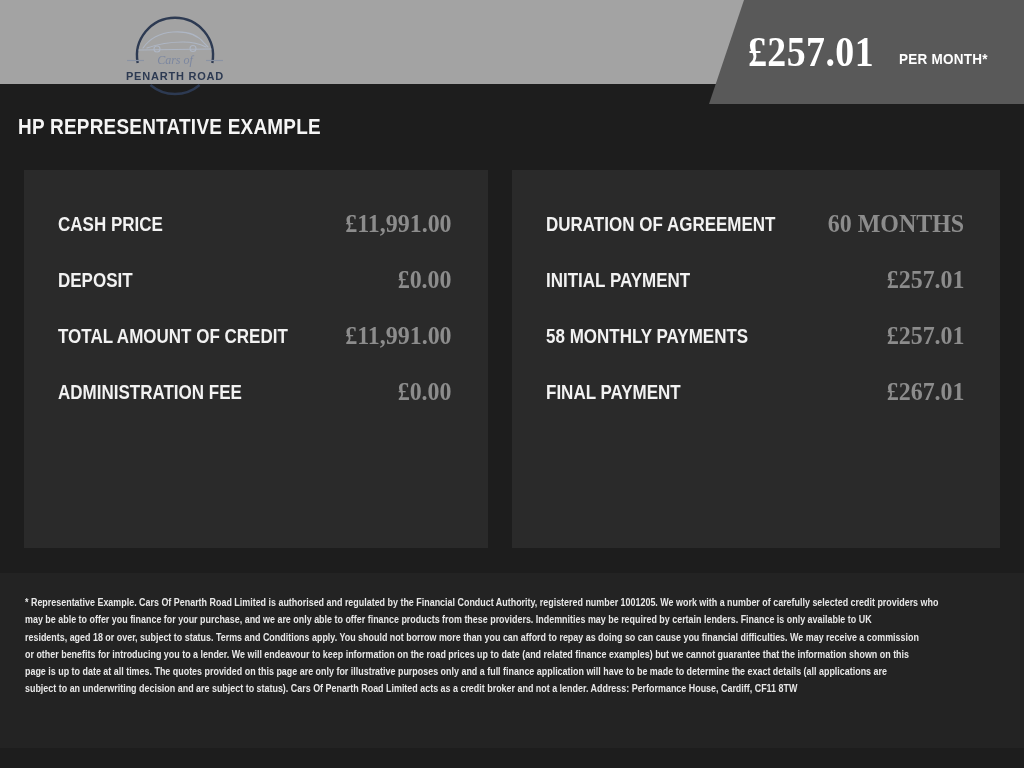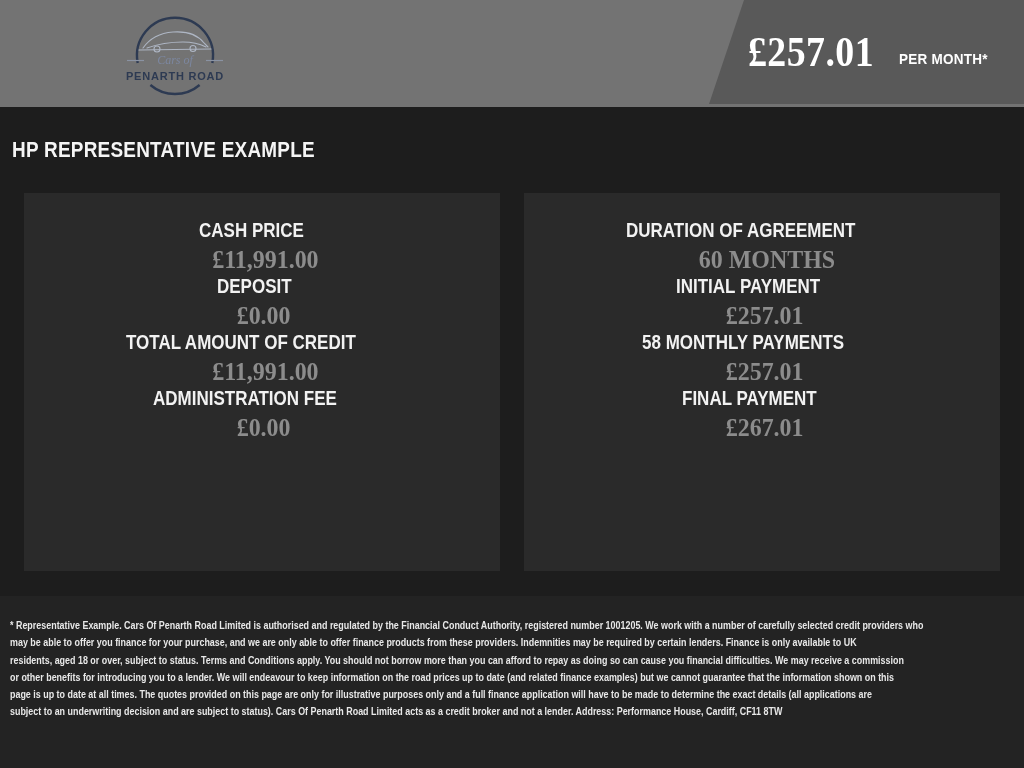--- a/index.html
+++ b/index.html
@@ -1,20 +1,20 @@
 <!DOCTYPE html>
 <html><head>
 <meta charset="utf-8">
 <style>
   * { margin: 0; padding: 0; box-sizing: border-box; }
   html, body { width: 1024px; height: 768px; overflow: hidden; }
   body { background: #1d1d1d; font-family: "Liberation Sans", sans-serif; }
 
   
-  .topbar { position: relative; height: 107px; background: #737373; }
+  .topbar { position: relative; height: 84px; background: #a3a3a3; }
   .logo-svg { position: absolute; left: 113px; top: 8px; }
 
   .price-shape {
     position: absolute; top: 0; right: 0; height: 104px; width: 315px;
     background: #595959;
     -webkit-clip-path: polygon(35px 0, 100% 0, 100% 100%, 0 100%);
     clip-path: polygon(35px 0, 100% 0, 100% 100%, 0 100%);
     display: flex; align-items: center; justify-content: flex-end;
     padding-right: 36px;
   }
@@ -23,47 +23,47 @@
     font-size: 42px; color: #ffffff; letter-spacing: 0.5px;
     transform: scaleX(0.9); transform-origin: right center; line-height: 1;
   }
   .price-suffix {
     font-size: 15px; font-weight: bold; color: #ffffff;
     letter-spacing: 0.3px; margin-left: 15px; margin-top: 12px;
     transform: scaleX(0.9); transform-origin: right center;
   }
 
   
-  .heading-band { height: 86px; display: flex; align-items: center; padding-left: 12px; }
+  .heading-band { height: 86px; display: flex; align-items: center; padding-left: 18px; }
   .page-title {
     color: #f5f5f5; font-size: 22px; font-weight: bold; letter-spacing: 0.3px;
     transform: scaleX(0.86); transform-origin: left center; white-space: nowrap;
   }
 
   
   .panels { display: flex; gap: 24px; margin: 0 24px; }
   .panel {
     flex: 1; background: #2a2a2a; height: 378px;
     padding: 26px 36px 16px 34px;
   }
-  .f-row { height: 56px; display: flex; align-items: center; justify-content: space-between; flex-direction: column; }
+  .f-row { height: 56px; display: flex; align-items: center; justify-content: space-between; }
   .f-label {
     color: #f2f2f2; font-size: 20px; font-weight: bold; white-space: nowrap;
     transform: scaleX(0.85); transform-origin: left center;
   }
   .f-value {
     font-family: "Liberation Serif", serif; font-weight: bold;
     color: #8c8c8c; font-size: 26px; white-space: nowrap;
     transform: scaleX(0.92); transform-origin: right center;
   }
 
   
   .footer {
     margin-top: 25px; height: 175px; background: #232323;
-    padding: 21px 0 0 10px;
+    padding: 21px 0 0 25px;
   }
   .fline {
     color: #e8e8e8; font-size: 10.5px; font-weight: bold; line-height: 17.3px;
     white-space: nowrap; transform: scaleX(0.85); transform-origin: left center;
   }
 </style>
 </head>
 <body>
 
 <div>

